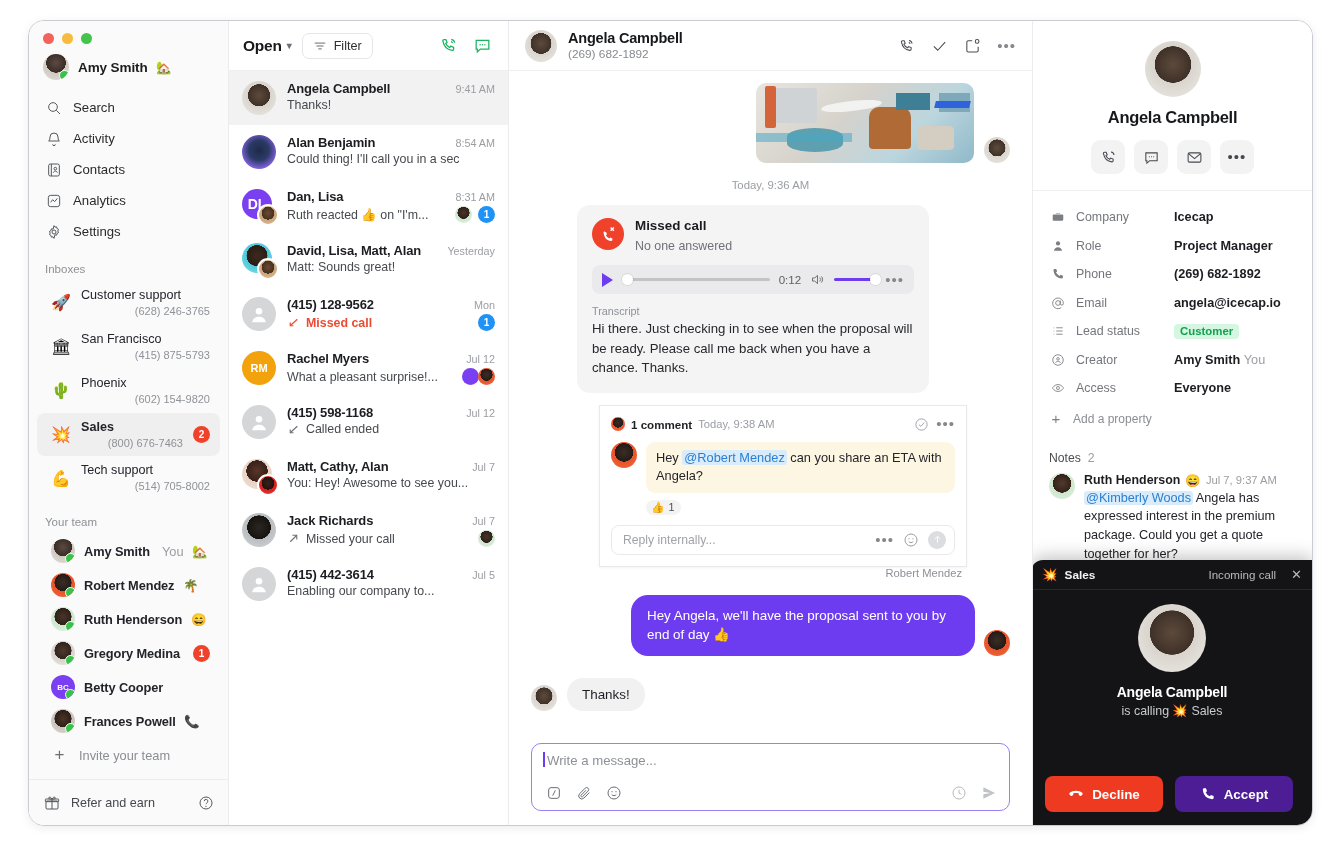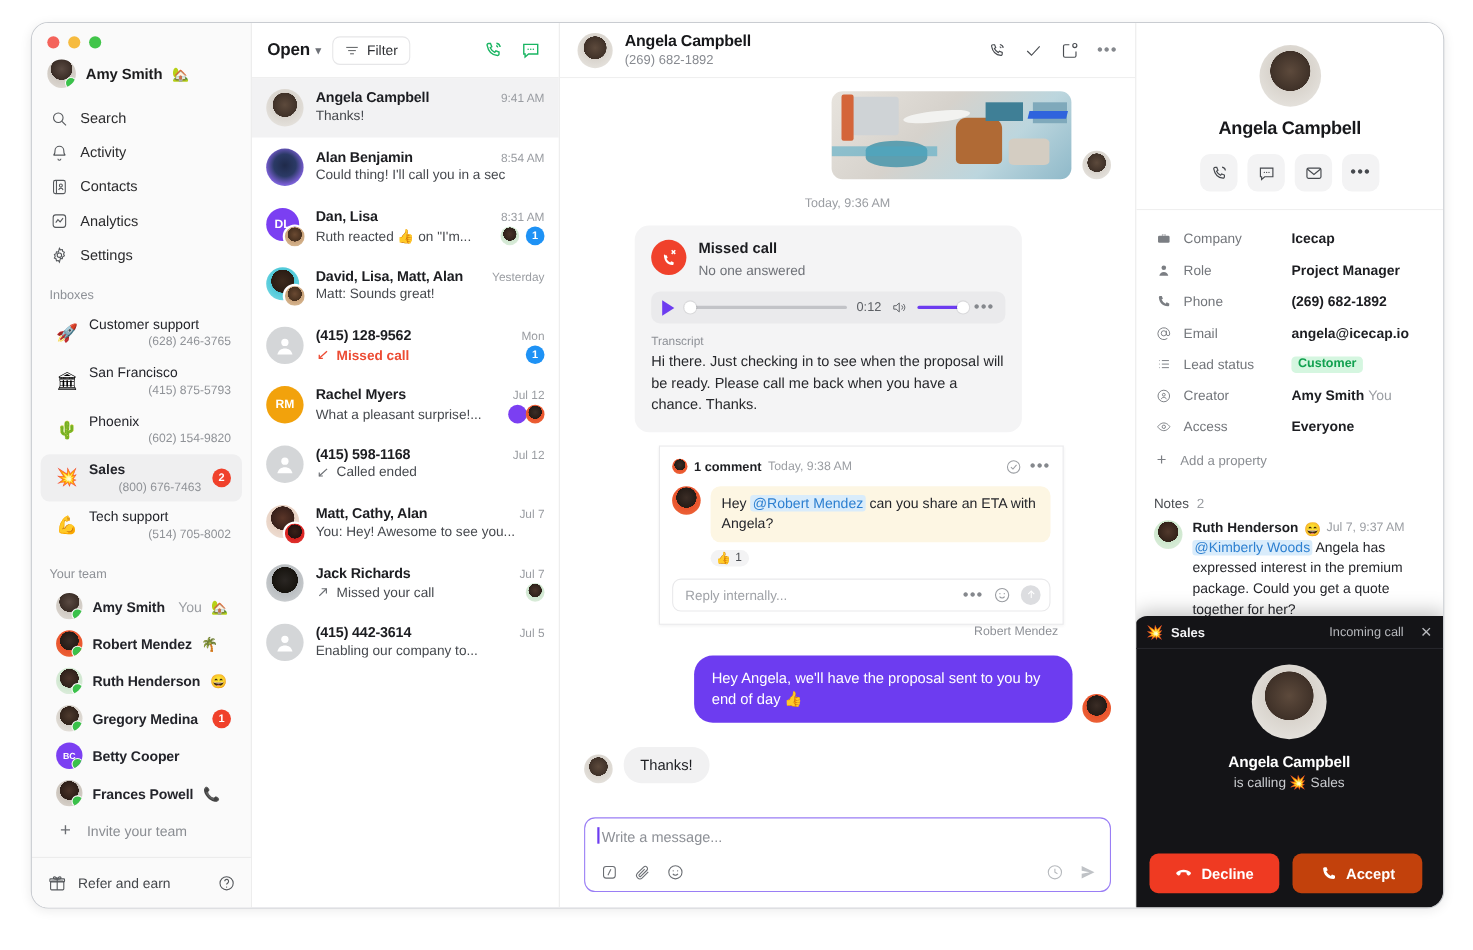--- a/index.html
+++ b/index.html
@@ -226,21 +226,21 @@
   .cp-st{ margin-left:auto; font-size:11.6px; color:#b7b9bd;}
   .cp-x{ color:#b7b9bd; font-size:13px; cursor:pointer; margin-left:8px;}
   .cp-body{ flex:1; display:flex; flex-direction:column; align-items:center; padding-top:14px;}
   .cp-av{ width:68px;height:68px;border-radius:50%;overflow:hidden;background:#cfcac4;}
   .cp-name{ font-size:14px; font-weight:700; color:#fff; margin-top:12px; letter-spacing:-.2px;}
   .cp-sub{ font-size:12.4px; color:#c9cbcf; margin-top:3px;}
   .cp-btns{ display:flex; gap:12px; padding:0 14px 14px 14px;}
   .cp-btn{ width:118px; height:36px; border-radius:8px; display:flex; align-items:center;
      justify-content:center; gap:8px; font-size:13.4px; font-weight:700; color:#fff; cursor:pointer;}
   .cp-decline{ background:#ef3a22;}
-  .cp-accept{ background:#c2410c;}
+  .cp-accept{ background:#4c1d95;}
   .cp-btn svg{ width:16px;height:16px;fill:#fff;}
 
   
   .a-amy{background:radial-gradient(circle at 50% 34%,#5a4a42 0%,#3a2d26 45%,#cfc9c2 46%,#e3ded8 100%)}
   .a-angela{background:radial-gradient(circle at 50% 42%,#5d4a3c 0%,#3f3128 42%,#d9d4cd 43%,#eceae6 100%)}
   .a-robert{background:radial-gradient(circle at 50% 40%,#3b2d26 0%,#241b16 45%,#e8532c 46%,#ef6b3c 100%)}
   .a-ruth{background:radial-gradient(circle at 50% 40%,#4a342a 0%,#2e211a 45%,#cfe6cf 46%,#e3f1e3 100%)}
   .a-greg{background:radial-gradient(circle at 50% 40%,#4e3a2e 0%,#32241c 45%,#d7d2cb 46%,#ece8e3 100%)}
   .a-frances{background:radial-gradient(circle at 50% 40%,#4a3328 0%,#2c1e17 45%,#c9c2ba 46%,#e0dad3 100%)}
   .a-alan{background:radial-gradient(circle at 50% 45%,#1f2a4a 0%,#2b3a66 40%,#7b5fd6 70%,#4ac1e8 100%)}
@@ -478,21 +478,21 @@
           <span class="conv-time">8:54 AM</span>
         </div>
         <div class="conv-r2">
             <span class="conv-prev plain">Could thing! I'll call you in a sec</span>
           </div>
       </div>
     </div>
 
     <div class="conv">
       <div class="conv-avwrap">
-        <div class="av av-30 a-dan initials" style="font-size:11px">DL</div>
+        <div class="av av-30 a-dan initials" style="font-size:14px">DL</div>
         <div class="conv-av2 a-lisa"></div>
       </div>
       <div class="conv-body">
         <div class="conv-r1">
           <span class="conv-name">Dan, Lisa</span>
           <span class="conv-time">8:31 AM</span>
         </div>
         <div class="conv-r2">
           <span class="conv-prev plain">Ruth reacted 👍 on "I'm...</span>
           <span class="mini-av a-ruth"></span>

